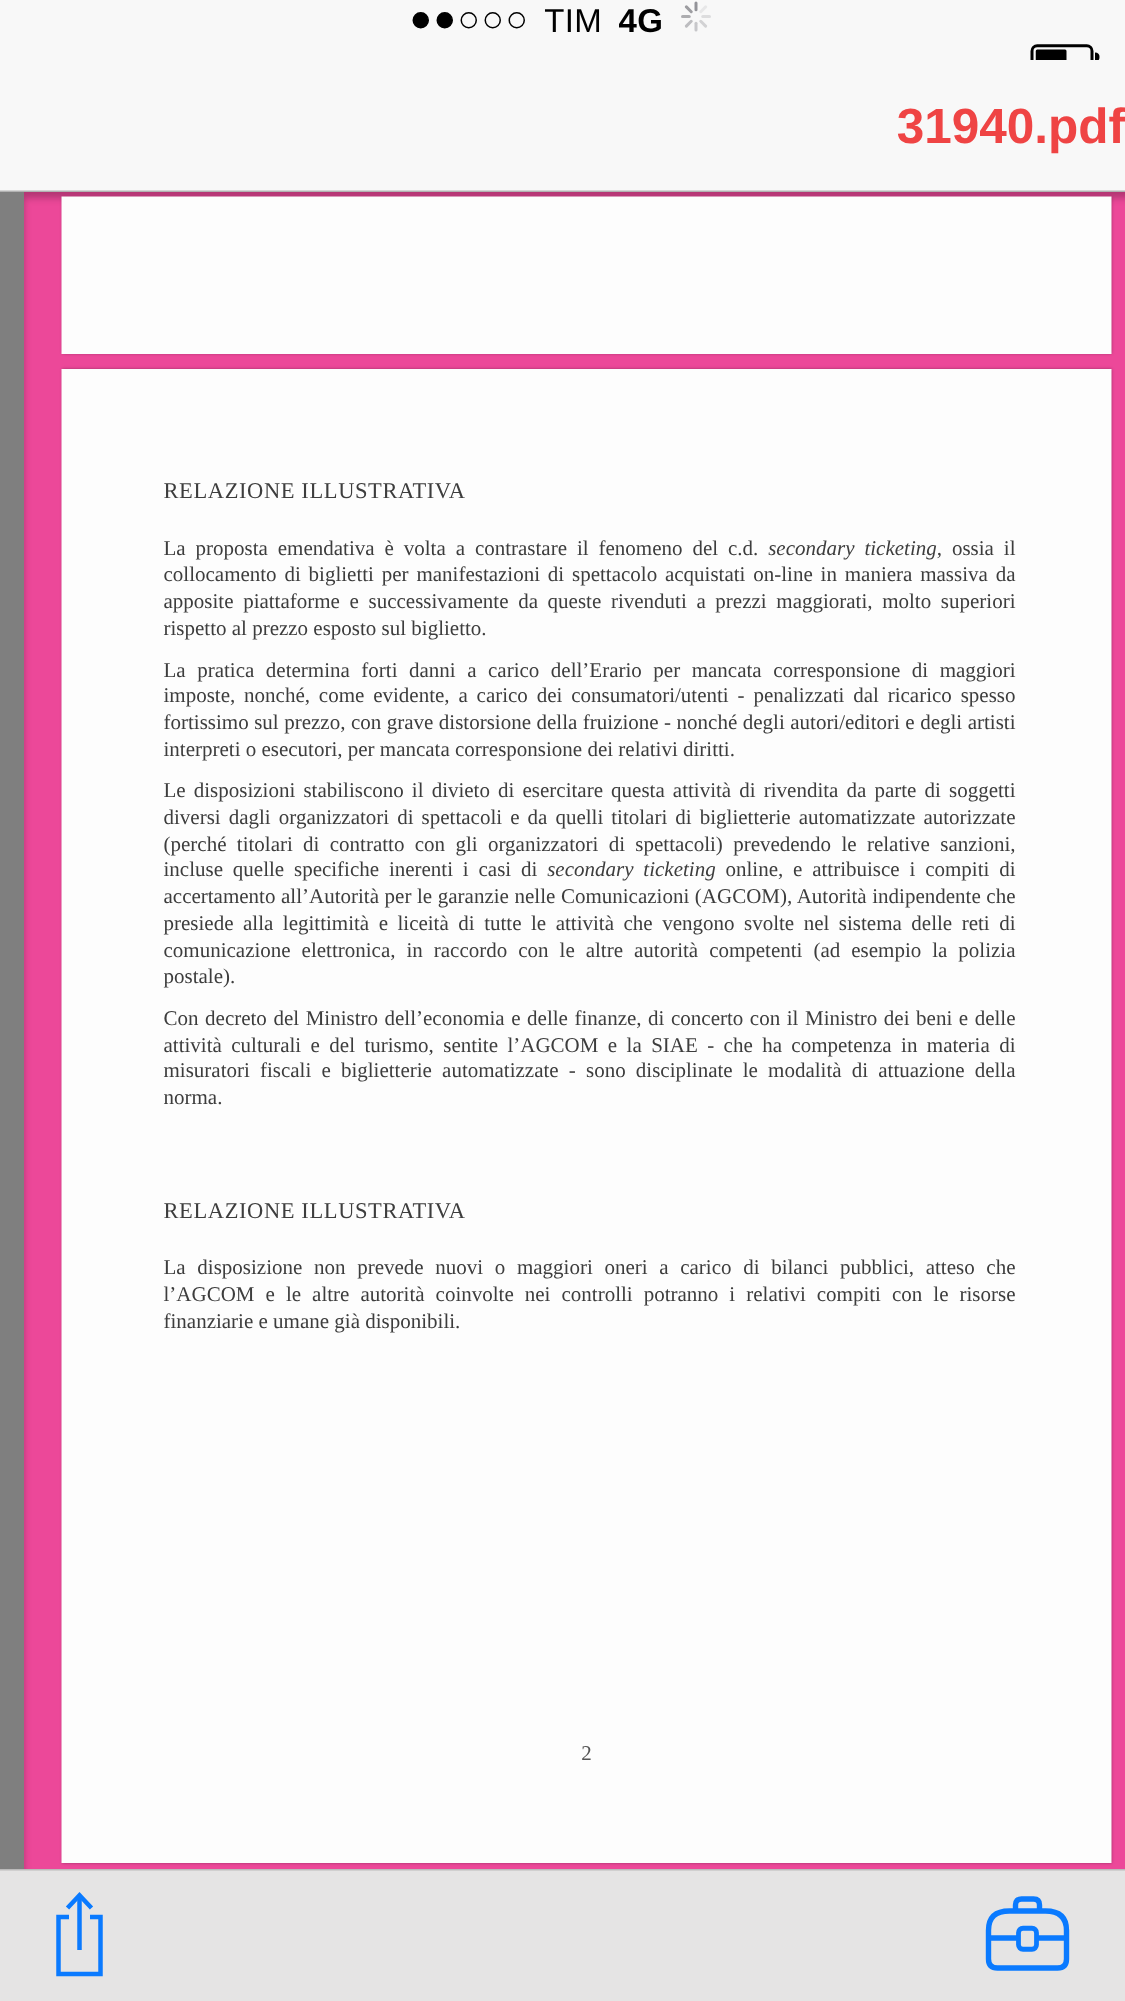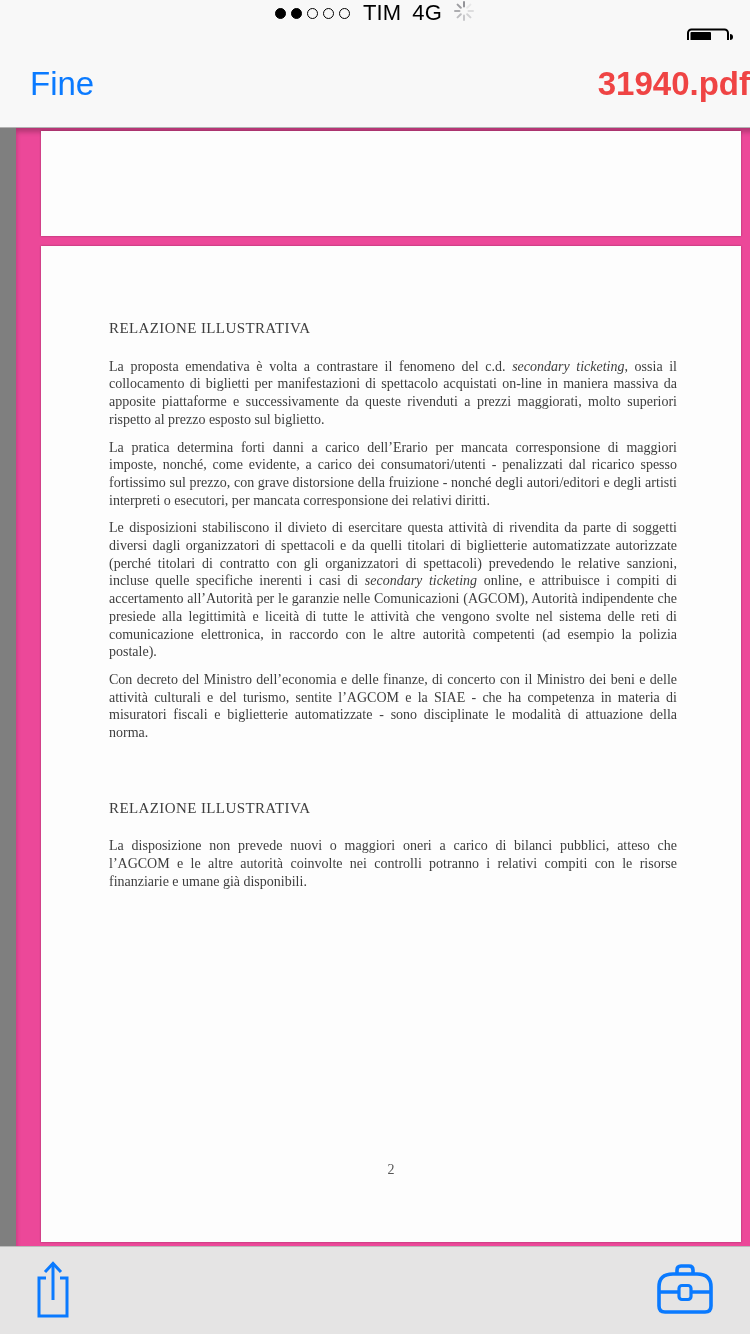--- a/index.html
+++ b/index.html
@@ -16,21 +16,21 @@
     background:#f8f8f8; z-index:30;
     display:flex; align-items:center; padding:0 14px;
     color:#000;
     flex-direction:column;
   }
   .sb-left { display:flex; align-items:center; gap:7px; }
   .signal-dots { display:flex; align-items:center; gap:5px; margin-right:6px; }
   .signal-dots .dot { width:11px; height:11px; border-radius:50%; border:1.3px solid #000; }
   .signal-dots .dot.filled { background:#000; }
   .carrier, .network { font-size:22px; letter-spacing:0.2px; }
-  .network { margin-left:4px; }
+  .network { margin-left:4px;font-weight:bold; }
   .spinner { margin-left:4px; }
   .sb-time {
     position:absolute; left:0; right:0; text-align:center;
     font-size:22px; font-weight:500;
   }
   .sb-right { margin-left:auto; display:flex; align-items:center; z-index:1; }
 
   
   .nav-bar {
     position:absolute; top:40px; left:0; width:750px; height:88px;
@@ -119,21 +119,20 @@
       <svg width="50" height="22" viewBox="0 0 50 22">
         <rect x="2" y="3.5" width="40" height="15" rx="3.5" fill="none" stroke="#000" stroke-width="2"></rect>
         <rect class="battery-fill" x="4.5" y="6" width="20.5" height="10" rx="1" fill="#000"></rect>
         <path d="M44 8 q3 0 3 3 q0 3 -3 3 z" fill="#000"></path>
       </svg>
     </span>
   </div>
 </div>
 
 <div class="nav-bar">
-  <button class="nav-done">Fine</button>
   <div class="nav-title">31940.pdf</div>
 </div>
 
 <div class="content">
   <div class="page page-prev"></div>
   <div class="page page-current">
     <div class="pdf-page-content">
         <div class="doc-heading">RELAZIONE ILLUSTRATIVA</div>
         <p class="doc-paragraph"><span>La proposta emendativa è volta a contrastare il fenomeno del c.d. </span><em>secondary ticketing</em><span>, ossia il collocamento di biglietti per manifestazioni di spettacolo acquistati on-line in maniera massiva da apposite piattaforme e successivamente da queste rivenduti a prezzi maggiorati, molto superiori rispetto al prezzo esposto sul biglietto.</span></p>
         <p class="doc-paragraph"><span>La pratica determina forti danni a carico dell’Erario per mancata corresponsione di maggiori imposte, nonché, come evidente, a carico dei consumatori/utenti - penalizzati dal ricarico spesso fortissimo sul prezzo, con grave distorsione della fruizione - nonché degli autori/editori e degli artisti interpreti o esecutori, per mancata corresponsione dei relativi diritti.</span></p>

